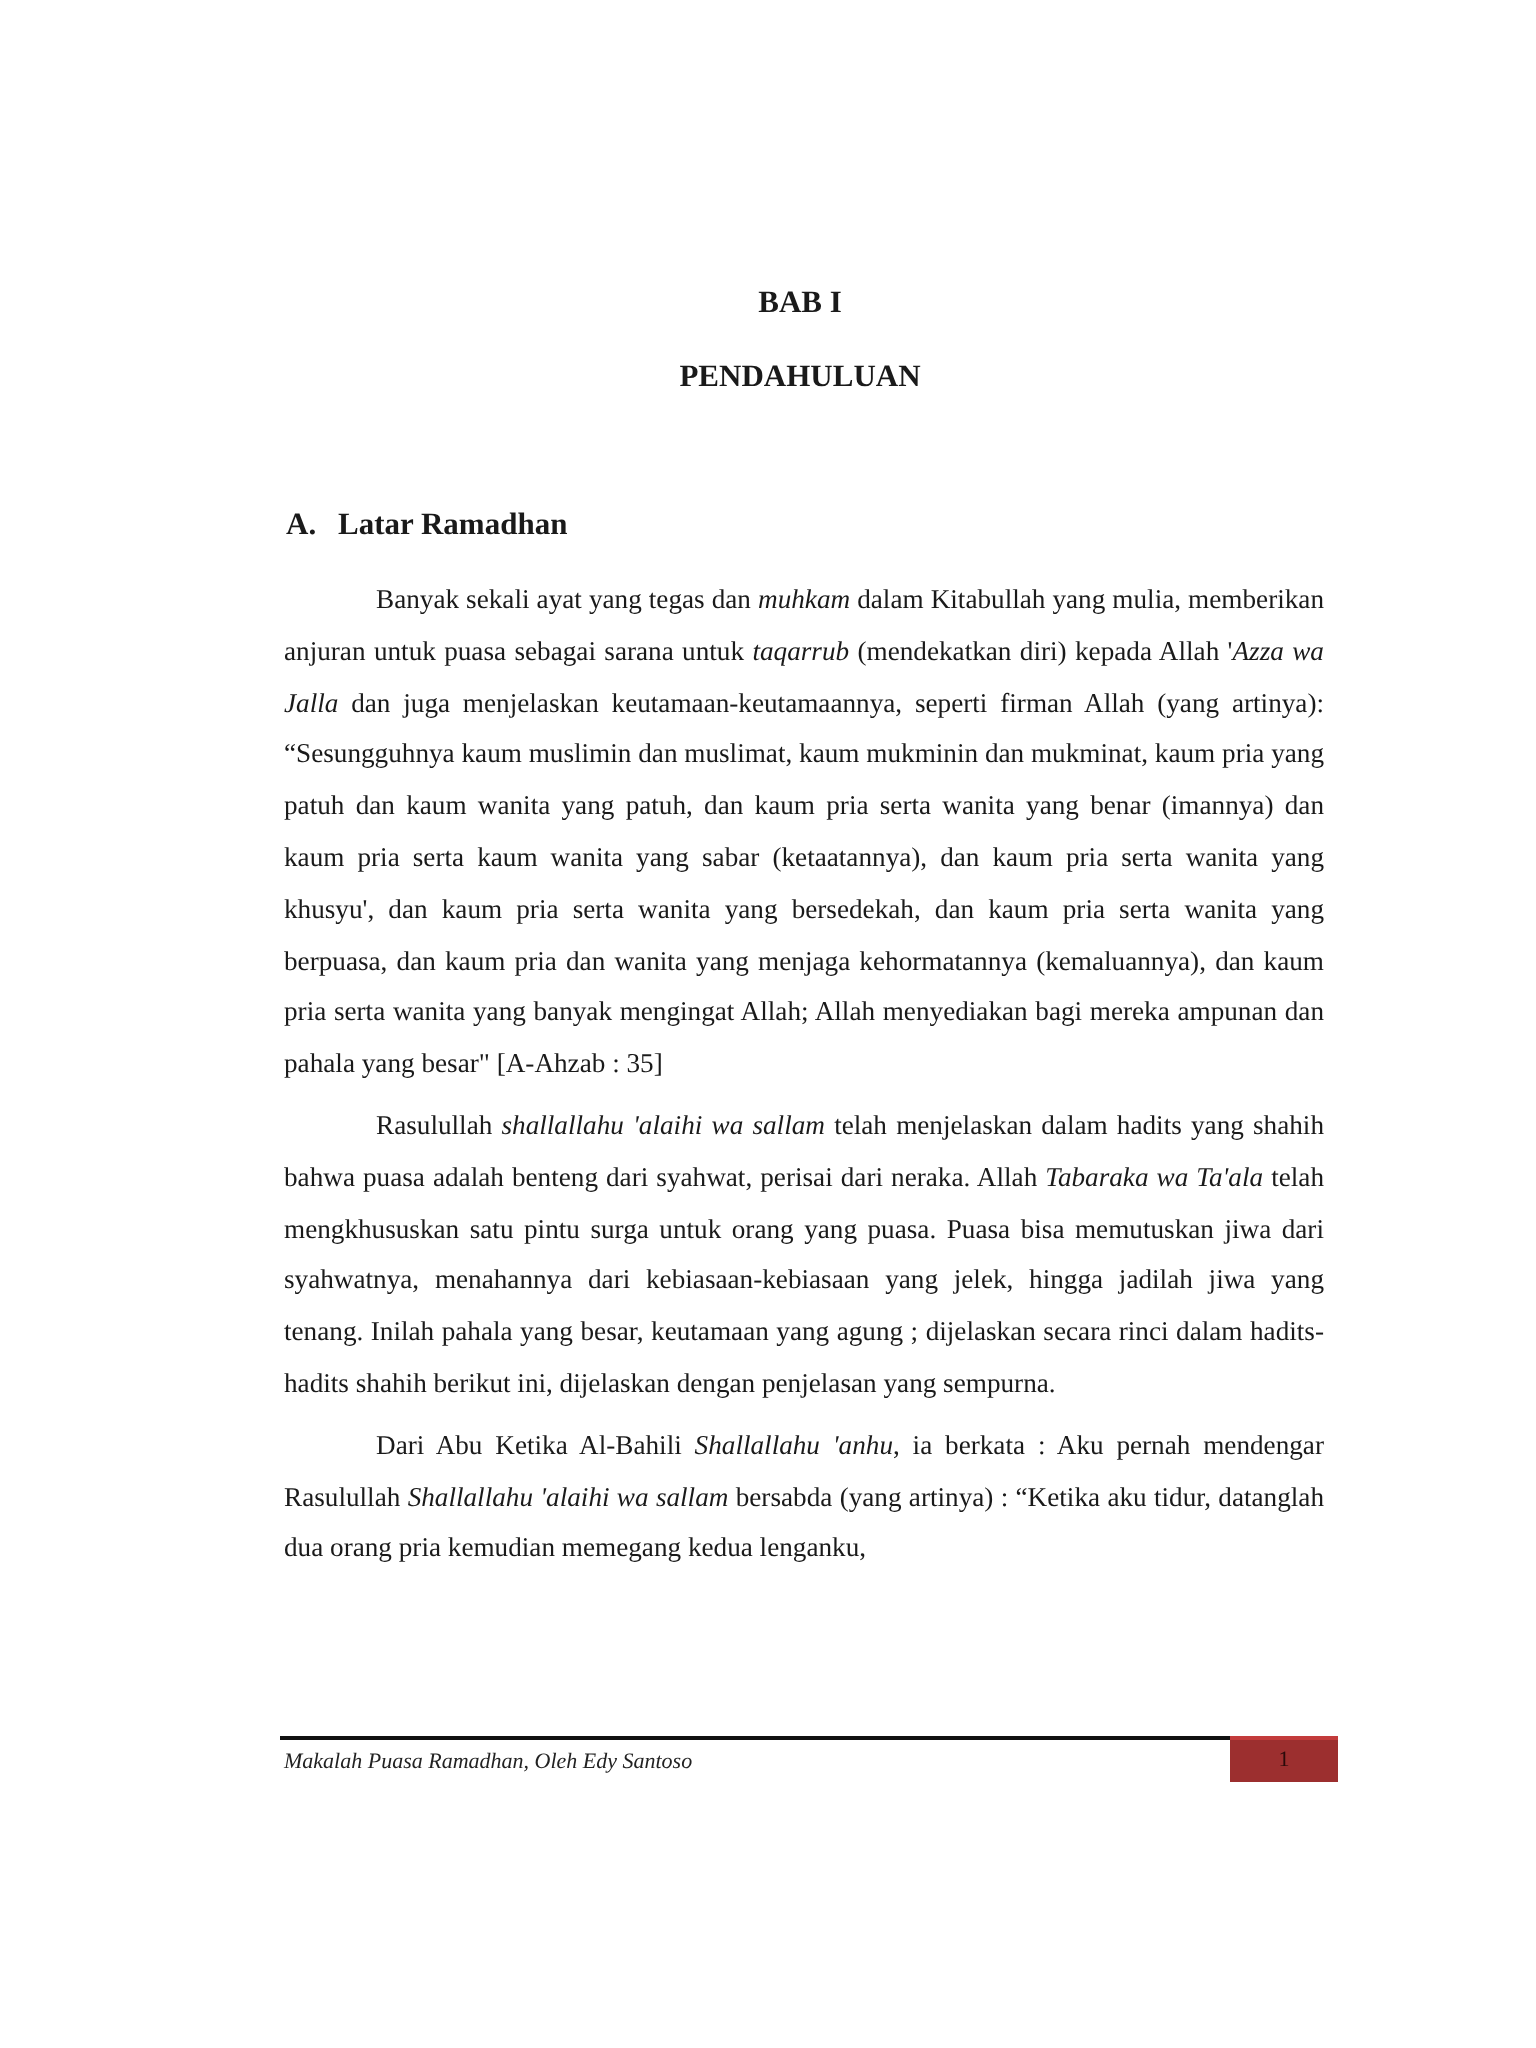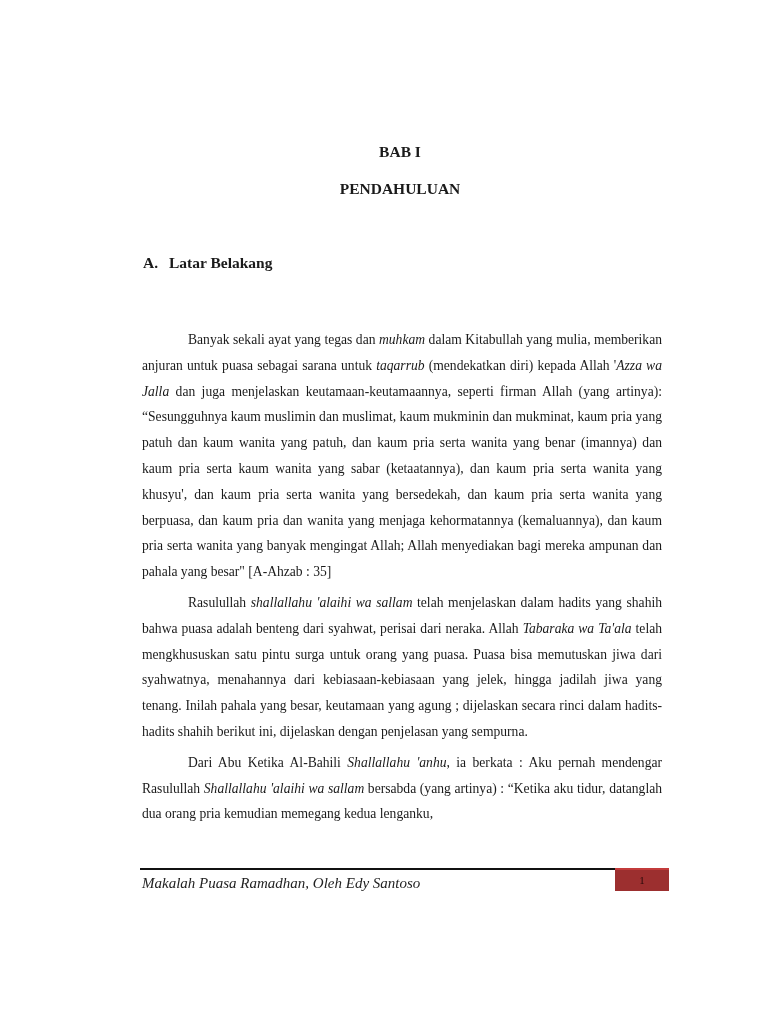--- a/index.html
+++ b/index.html
@@ -16,42 +16,42 @@
     #pend { top: 180px; }
     .heading {
       position: absolute; left: 143px; top: 254px; font-weight: bold; font-size: 15.5px;
     }
     .heading .num { display: inline-block; width: 26px; }
     .body-text {
       position: absolute; left: 142px; width: 520px; font-size: 13.6px; line-height: 25.8px;
       text-align: justify;
     }
     .body-text p { margin: 0 0 5px 0; text-indent: 46px; }
-    #p1 { top: 287px; margin-top: 40px; }
+    #p1 { top: 287px; }
     .footer-line {
       position: absolute; left: 140px; top: 868px; width: 475px; height: 2px; background: #111;
     }
     .footer-text {
-      position: absolute; left: 142px; top: 875px; font-size: 15px; font-style: italic; color: #222; text-align: center;
+      position: absolute; left: 142px; top: 875px; font-size: 11px; font-style: italic; color: #222; text-align: center;
     }
     .page-num-box {
       position: absolute; left: 615px; top: 868px; width: 54px; height: 23px;
       background: #9c2f2f; border-top: 2px solid #c33b3b; box-sizing: border-box;
       text-align: center; font-size: 11px; line-height: 20px; color: #2a0a0a;
     }
   </style>
 </head>
 <body>
 
 <div class="page">
   <div class="chapter" id="pend">PENDAHULUAN</div>
   <div class="chapter" id="bab">BAB I</div>
 
   <div class="heading">
-    <span class="num">A.</span><span>Latar Belakang</span>
+    <span class="num">A.</span><span>Latar Ramadhan</span>
   </div>
 
   <div class="body-text" id="p1">
     <p><span>Banyak sekali ayat yang tegas dan </span><i>muhkam</i><span> dalam Kitabullah yang mulia, memberikan anjuran untuk puasa sebagai sarana untuk </span><i>taqarrub</i><span> (mendekatkan diri) kepada Allah '</span><i>Azza wa Jalla</i><span> dan juga menjelaskan keutamaan-keutamaannya, seperti firman Allah (yang artinya): “Sesungguhnya kaum muslimin dan muslimat, kaum mukminin dan mukminat, kaum pria yang patuh dan kaum wanita yang patuh, dan kaum pria serta wanita yang benar (imannya) dan kaum pria serta kaum wanita yang sabar (ketaatannya), dan kaum pria serta wanita yang khusyu', dan kaum pria serta wanita yang bersedekah, dan kaum pria serta wanita yang berpuasa, dan kaum pria dan wanita yang menjaga kehormatannya (kemaluannya), dan kaum pria serta wanita yang banyak mengingat Allah; Allah menyediakan bagi mereka ampunan dan pahala yang besar" [A-Ahzab : 35]</span></p>
     <p><span>Rasulullah </span><i>shallallahu 'alaihi wa sallam</i><span> telah menjelaskan dalam hadits yang shahih bahwa puasa adalah benteng dari syahwat, perisai dari neraka. Allah </span><i>Tabaraka wa Ta'ala</i><span> telah mengkhususkan satu pintu surga untuk orang yang puasa. Puasa bisa memutuskan jiwa dari syahwatnya, menahannya dari kebiasaan-kebiasaan yang jelek, hingga jadilah jiwa yang tenang. Inilah pahala yang besar, keutamaan yang agung ; dijelaskan secara rinci dalam hadits-hadits shahih berikut ini, dijelaskan dengan penjelasan yang sempurna.</span></p>
     <p><span>Dari Abu Ketika Al-Bahili </span><i>Shallallahu 'anhu</i><span>, ia berkata : Aku pernah mendengar Rasulullah </span><i>Shallallahu 'alaihi wa sallam</i><span> bersabda (yang artinya) : “Ketika aku tidur, datanglah dua orang pria kemudian memegang kedua lenganku,</span></p>
   </div>
 
   <div class="footer-line"></div>
   <div class="footer-text">Makalah Puasa Ramadhan, Oleh Edy Santoso</div>

